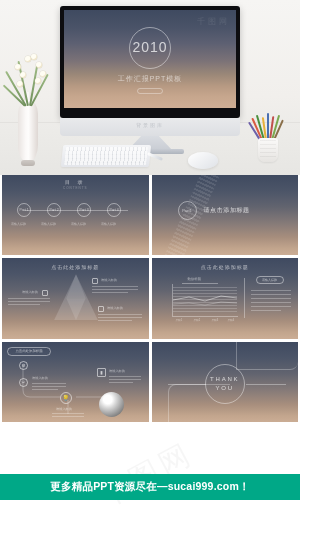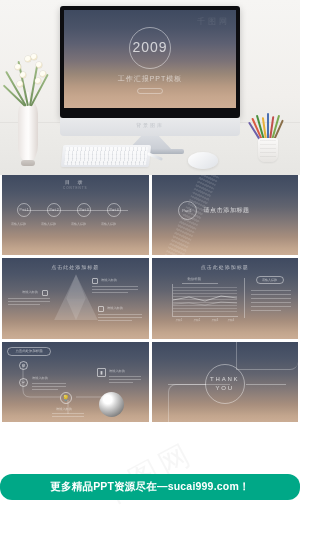--- a/index.html
+++ b/index.html
@@ -215,21 +215,21 @@
   .ty{ position:absolute; left:50%; transform:translateX(-50%);
        width:40px; height:40px; border-radius:50%;
        border:1px solid rgba(255,255,255,.42);
        display:flex; flex-direction:column; align-items:center; justify-content:center;
        color:rgba(255,255,255,.72); letter-spacing:1.8px; font-size:6px; line-height:1.5; }
   .frame{ position:absolute; border:1px solid rgba(255,255,255,.28); }
 
   
   .band{ position:absolute; left:0; width:300px; display:flex;
          align-items:center; justify-content:center; }
-  .band-teal{ top:474px; height:26px; background:#00a887;border-radius:12px; }
+  .band-teal{ top:474px; height:26px; background:#00a887; }
   .band-green{ top:500px; height:27px; background:#8dc63f; }
   .band-teal span{ color:#ffffff; font-size:10.5px; font-weight:bold; letter-spacing:.2px; }
   .band-green span{ color:#ffffff; font-size:10.5px; font-weight:bold; letter-spacing:.2px; }
 
   .pagewm{
     position:absolute; left:95px; top:455px; font-size:30px;
     color:rgba(0,0,0,.035); transform:rotate(-28deg); letter-spacing:4px;
     pointer-events:none;
   }
 </style>
@@ -259,21 +259,21 @@
       <span class="bloom" style="left:24px;top:-29px"></span>
       <span class="bloom" style="left:19px;top:-22px"></span>
       <span class="bloom" style="left:9px;top:-44px"></span>
     </div>
 
     <div class="monitor">
       <div class="mon-bezel">
         <div class="mon-screen">
           <div class="scr-wm">千图网</div>
           <div class="scr-ring"></div>
-          <div class="scr-year">2009</div>
+          <div class="scr-year">2010</div>
           <div class="scr-sub">工作汇报PPT模板</div>
           <div class="scr-pill"></div>
         </div>
       </div>
       <div class="mon-foot"></div>
       <div class="mon-wm">背景图库</div>
       <div class="mon-neck"></div>
       <div class="mon-base"></div>
     </div>
 

